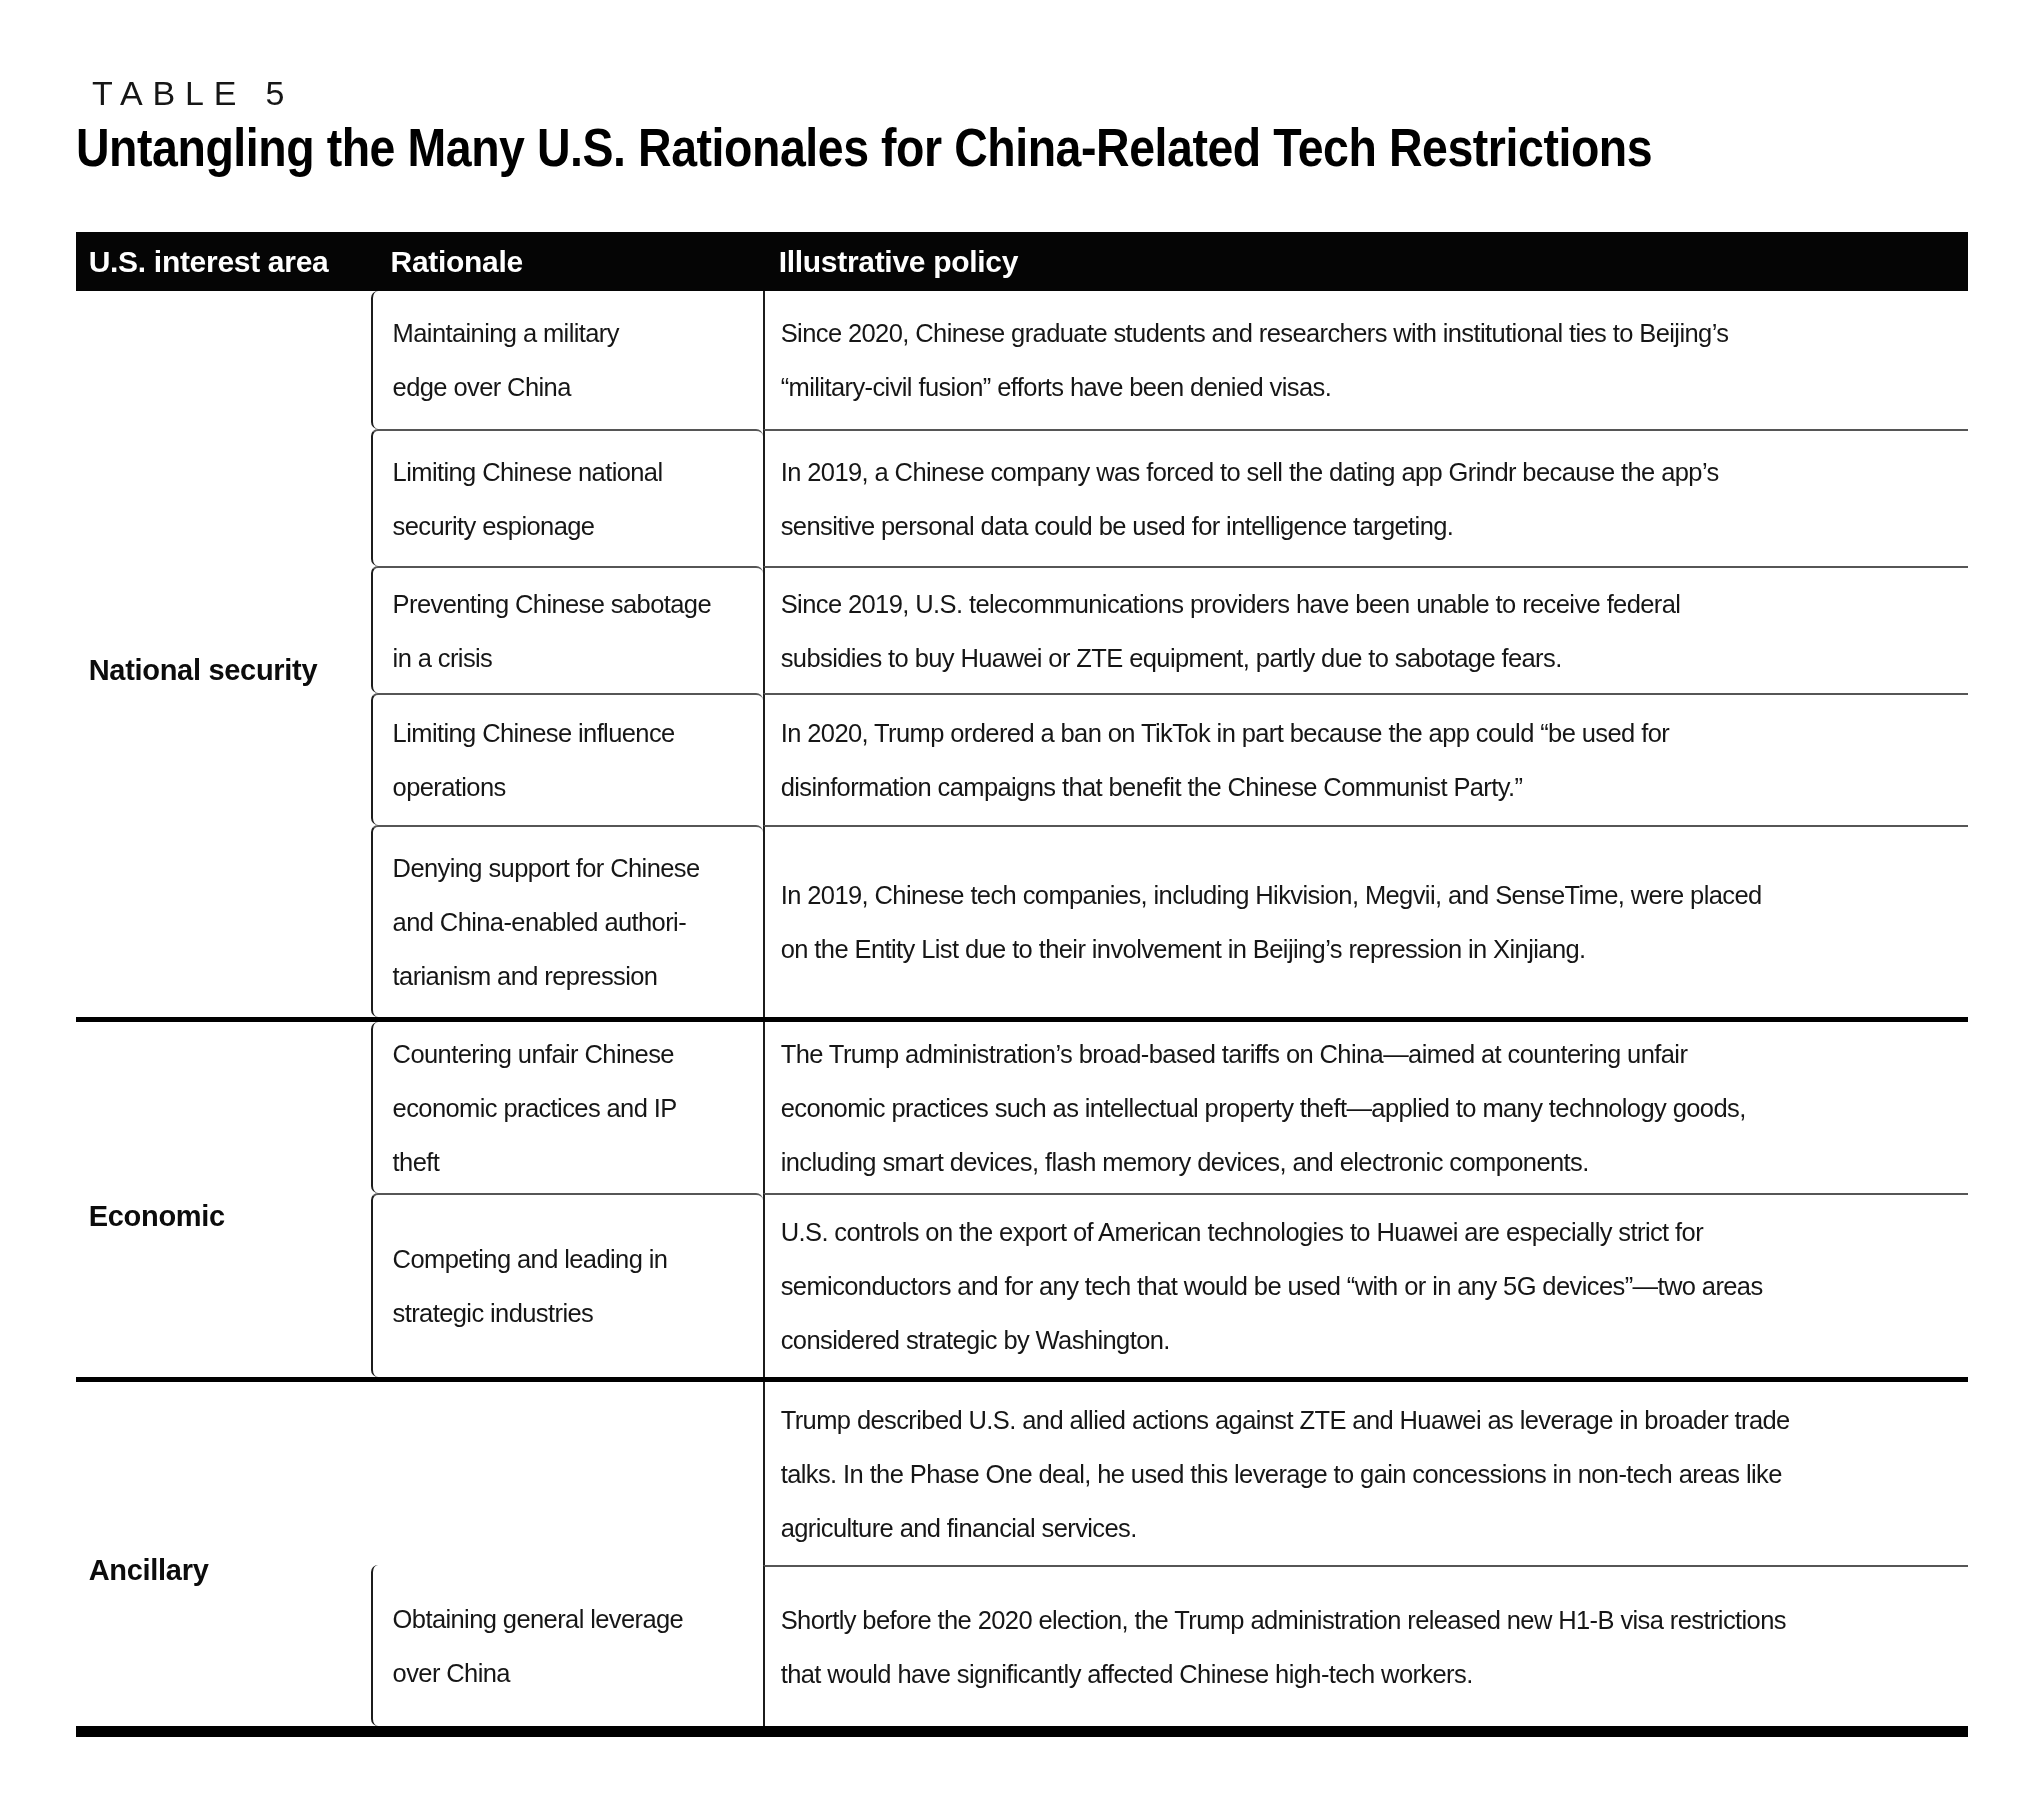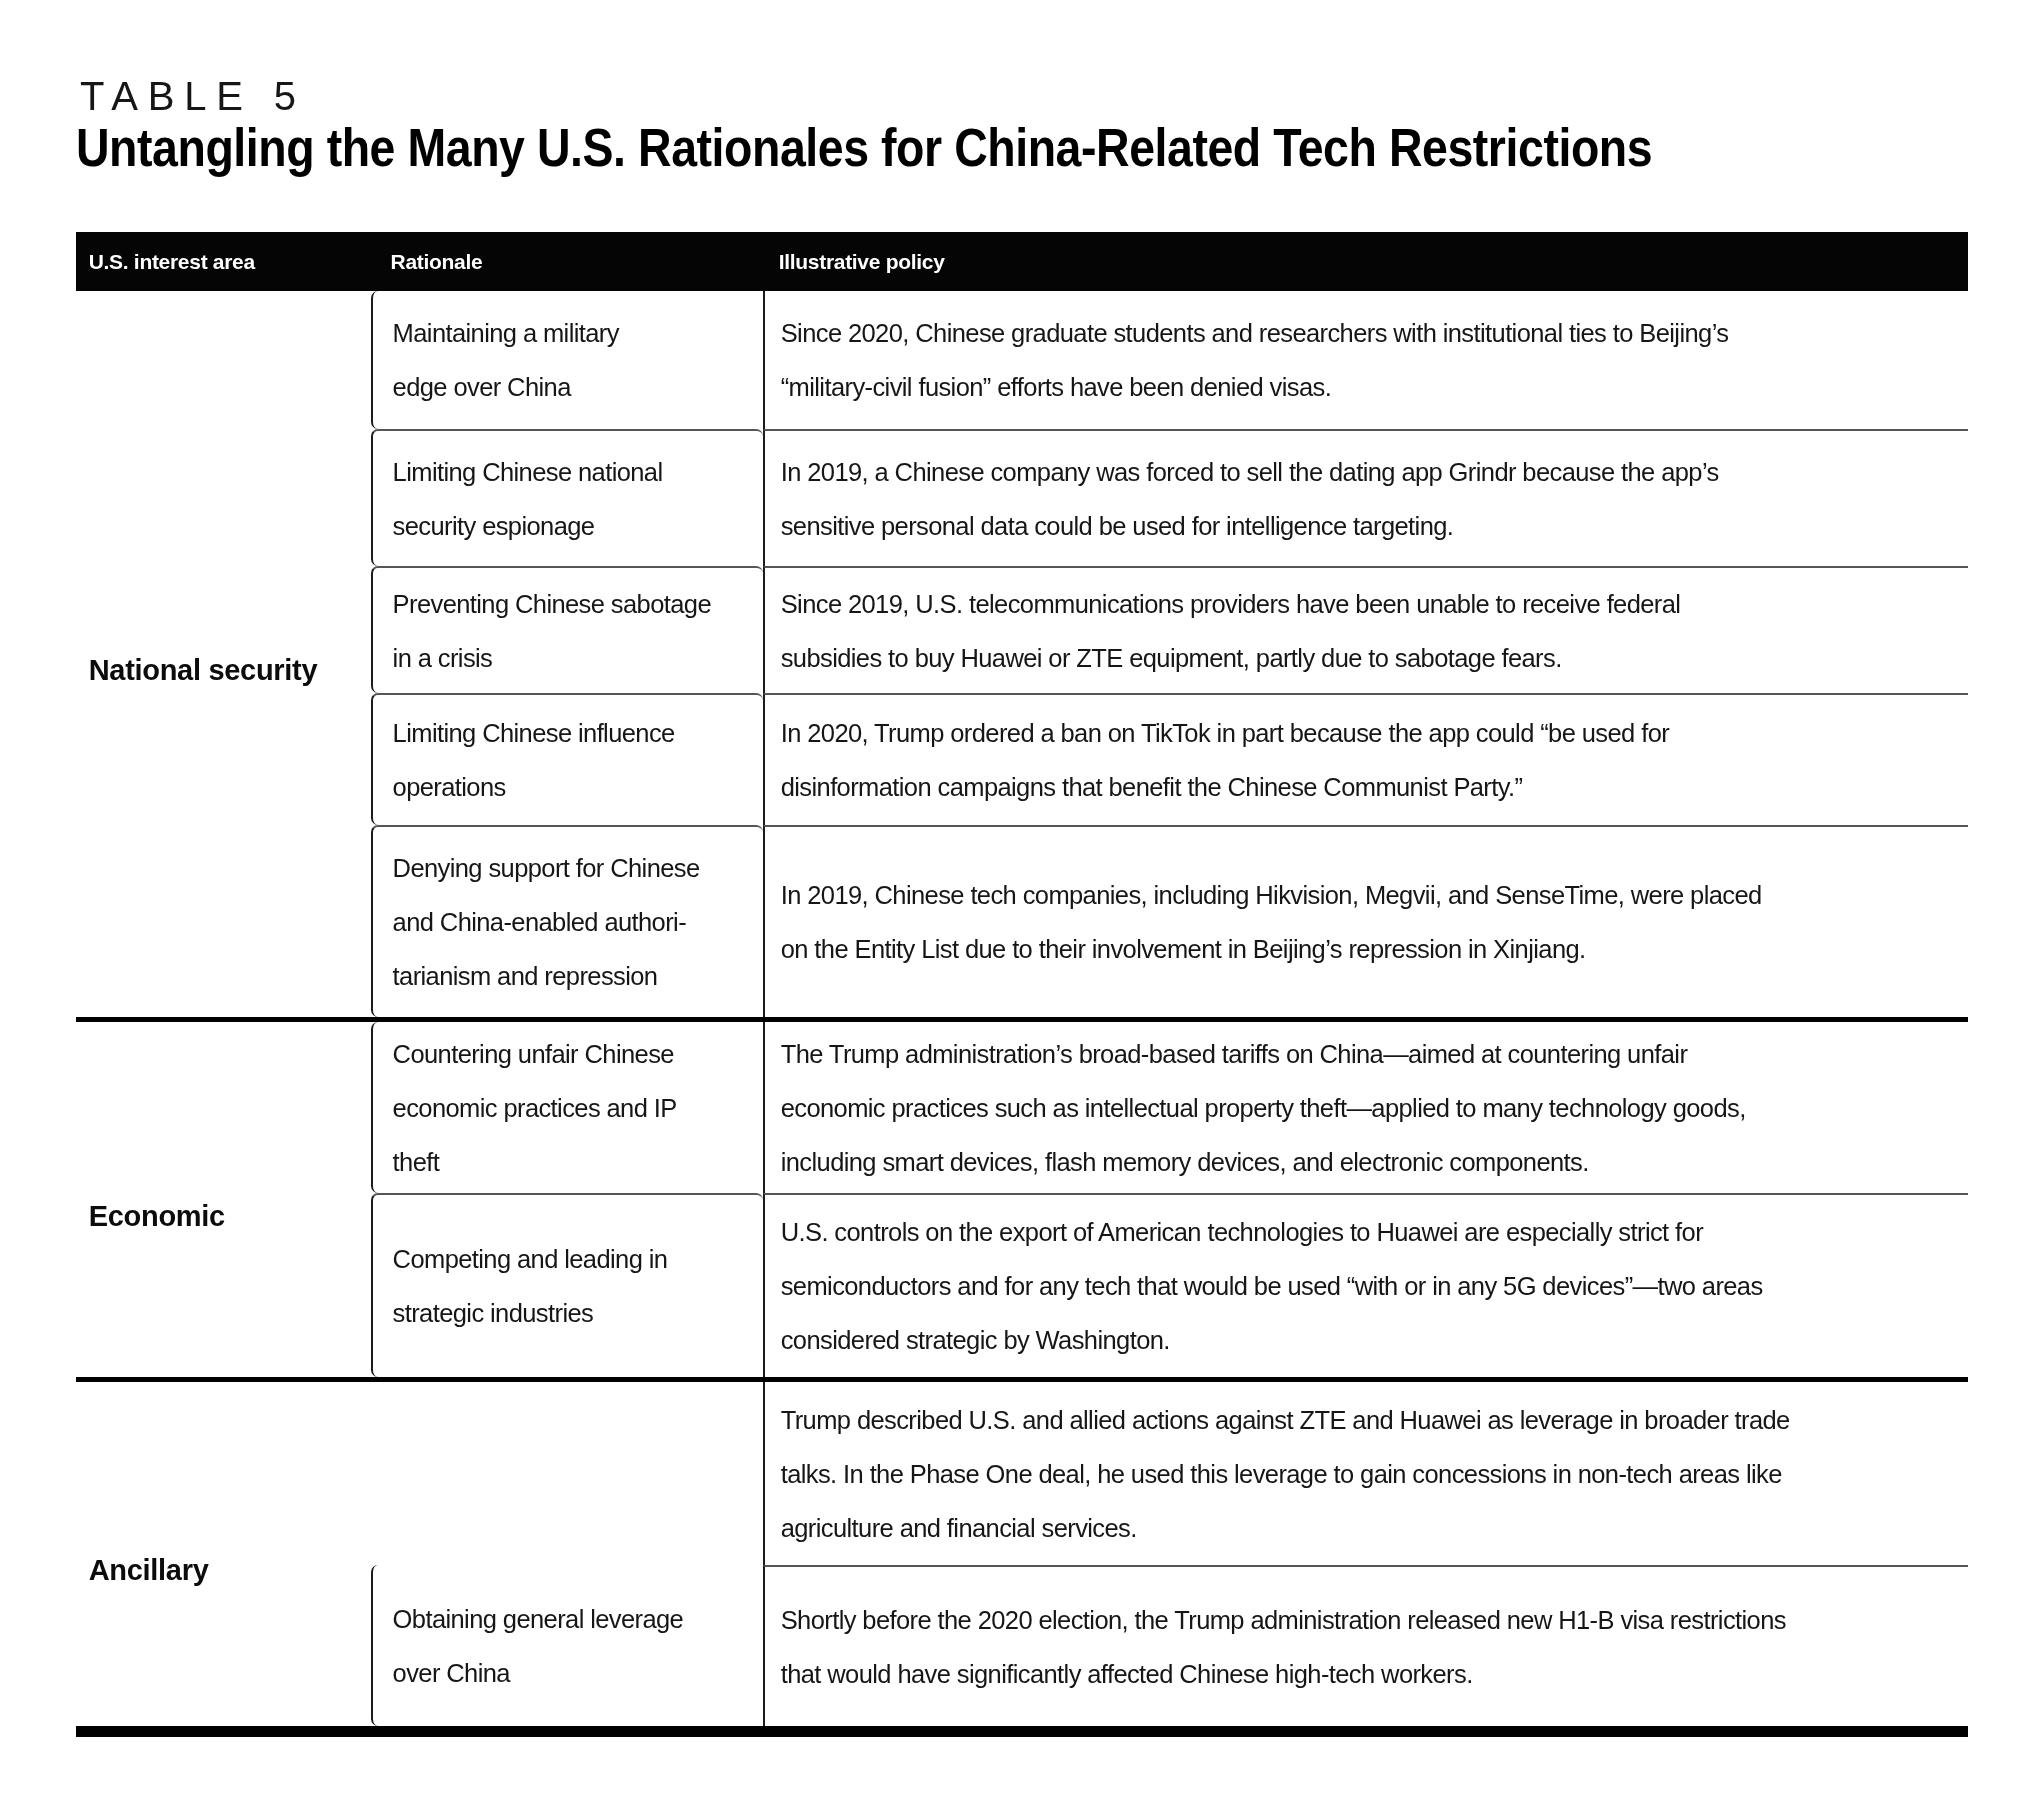--- a/index.html
+++ b/index.html
@@ -3,36 +3,36 @@
 <meta charset="utf-8">
 <style>
   html,body{margin:0;padding:0;background:#ffffff;}
   body{
     font-family:"Liberation Sans",sans-serif;
     width:2043px;height:1817px;position:relative;
     color:#131313;
   }
   .page{position:absolute;inset:0;background:#fff;}
   .table-label{
-    position:absolute;left:80px;top:74px;
-    font-size:40px;font-weight:400;letter-spacing:9.8px;color:#161616;
+    position:absolute;left:92px;top:74px;
+    font-size:34px;font-weight:400;letter-spacing:9.8px;color:#161616;
   }
   .table-title{
     position:absolute;left:76px;top:116px;
     font-size:54px;font-weight:700;color:#000;
     letter-spacing:-0.5px;white-space:nowrap;
     transform:scaleX(0.86);transform-origin:left center;
   }
   .tbl{
     position:absolute;left:76px;top:232px;width:1892px;
   }
   .thead{
     display:grid;grid-template-columns:295px 392px 1fr;
     background:#050505;height:59px;align-items:center;
-    color:#ffffff;font-weight:700;font-size:21px;letter-spacing:-0.3px;
+    color:#ffffff;font-weight:700;font-size:30px;letter-spacing:-0.3px;
   }
   .thead .h1{padding-left:12.7px;}
   .thead .h2{padding-left:19.6px;}
   .thead .h3{padding-left:15.7px;}
   .group{
     display:grid;grid-template-columns:295px 392px 1fr;
     grid-auto-flow:row;
   }
   .group.topline{border-top:5.9px solid #000;}
   .cell{

